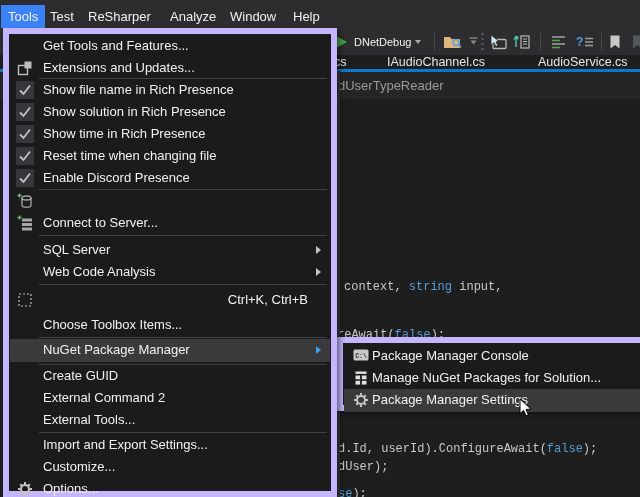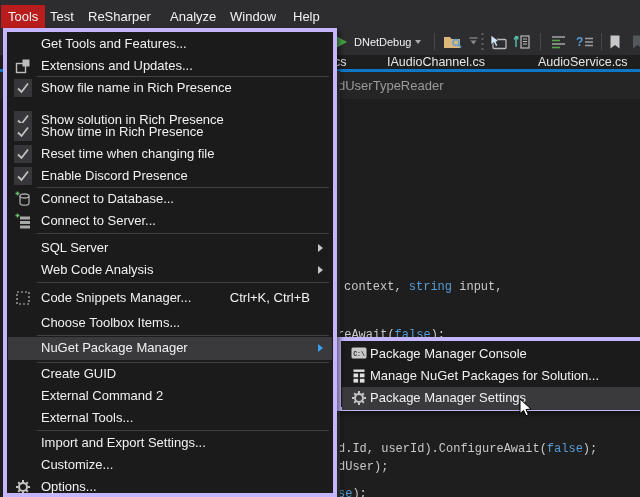--- a/index.html
+++ b/index.html
@@ -2,42 +2,42 @@
 <html><head>
 <meta charset="utf-8">
 <style>
   html,body{margin:0;padding:0;background:#1e1e1e;}
   #root{position:relative;width:640px;height:497px;overflow:hidden;background:#1e1e1e;
         font-family:"Liberation Sans",sans-serif;color:#f1f1f1;}
   
   #menubar{position:absolute;left:0;top:0;right:0;height:28px;background:#2d2d30;z-index:5;}
   .mb-item{position:absolute;top:5px;height:23px;line-height:23px;padding:0 7px;font-size:13px;
            color:#f1f1f1;cursor:default;white-space:nowrap;}
-  .mb-item.active{background:#b91c1c;}
+  .mb-item.active{background:#3b82f6;}
   
   #toolbar{position:absolute;left:0;top:28px;right:0;height:27px;background:#2d2d30;z-index:4;}
   .tb{position:absolute;top:0;height:27px;display:flex;align-items:center;}
   .play{width:0;height:0;border-left:11px solid #47a348;border-top:6.5px solid transparent;border-bottom:6.5px solid transparent;}
   .cfg-label{font-size:11px;color:#f1f1f1;}
   .chev{width:0;height:0;border-top:4px solid #a9a9a9;border-left:3.5px solid transparent;border-right:3.5px solid transparent;margin-left:4px;}
   .tbsep{position:absolute;top:5px;width:1px;height:17px;background:#46464c;}
   
   .tab-label{position:absolute;top:55px;height:14px;line-height:14px;font-size:12.5px;color:#e6e6e6;white-space:nowrap;z-index:3;}
   #tabline{position:absolute;top:69px;left:0;right:0;height:3px;background:#0e78c8;z-index:2;}
   
   #navbar{position:absolute;top:72px;left:0;right:0;height:27px;background:#252526;z-index:1;}
   #navbar span{position:absolute;left:338px;top:0;line-height:27px;font-size:13px;color:#9a9a9a;}
   
   #editor{position:absolute;left:0;top:99px;right:0;bottom:0;background:#1e1e1e;z-index:0;}
   .code-line{position:absolute;font-family:"Liberation Mono","DejaVu Sans Mono",monospace;font-size:12px;
              line-height:15px;white-space:pre;z-index:1;}
   .tok-p{color:#c9c9c9;} .tok-k{color:#569cd6;}
   #leftstrip{position:absolute;left:337px;top:71px;width:3px;bottom:0;background:#3a3a3e;z-index:2;}
   
-  .menu-panel{position:absolute;background:#1b1b1c;border:4px solid #c4b5fd;box-sizing:border-box;
+  .menu-panel{position:absolute;background:#1b1b1c;border:6px solid #c4b5fd;box-sizing:border-box;
               box-shadow:3px 3px 5px rgba(0,0,0,.45);z-index:30;}
   #tools-menu{left:3px;top:28px;width:334px;height:469px;}
   #nuget-submenu{left:337px;top:337px;width:320px;height:74px;z-index:29;}
   .mrow{position:absolute;left:1px;right:1px;height:22px;line-height:22px;font-size:13px;color:#f1f1f1;
         cursor:default;white-space:nowrap;}
   .mrow.hl{background:#3a3a3d;}
   .mrow .label{position:absolute;left:33px;}
   .srow .label{left:28px;}
   .mrow .shortcut{position:absolute;right:22px;color:#f1f1f1;}
   .mrow .arrow{position:absolute;right:9px;top:7px;width:0;height:0;border-left:5px solid #c5c5c5;
@@ -160,21 +160,21 @@
       </div>
       <div class="msep" style="top: 44px;"></div>
       <div class="mrow" style="top: 45px;">
         <div class="check">
           <svg width="18" height="18">
             <path d="M4 9.5 L7.5 13 L14 4.5" stroke="#c2c2c2" stroke-width="1.8" fill="none"></path>
           </svg>
         </div>
         <div class="label">Show file name in Rich Presence</div>
       </div>
-      <div class="mrow" style="top: 77px;">
+      <div class="mrow" style="top: 67px;">
         <div class="check">
           <svg width="18" height="18">
             <path d="M4 9.5 L7.5 13 L14 4.5" stroke="#c2c2c2" stroke-width="1.8" fill="none"></path>
           </svg>
         </div>
         <div class="label">Show solution in Rich Presence</div>
       </div>
       <div class="mrow" style="top: 89px;">
         <div class="check">
           <svg width="18" height="18">
@@ -205,21 +205,20 @@
           <svg width="16" height="16">
             <g stroke="#a8a8a8" fill="none" stroke-width="1.3">
               <ellipse cx="9.5" cy="5" rx="4.5" ry="2"></ellipse>
               <path d="M5 5v7c0 1.2 2 2.2 4.5 2.2 S14 13.2 14 12 V5"></path>
             </g>
             <g stroke="#6abf69" stroke-width="1.4">
               <path d="M2.5 0.5 v4 M0.5 2.5 h4"></path>
             </g>
           </svg>
         </div>
-        <div class="label">Connect to Database...</div>
       </div>
       <div class="mrow" style="top: 178px;">
         <div class="micon">
           <svg width="16" height="16">
             <g fill="#a8a8a8">
               <rect x="5" y="3.5" width="10" height="3"></rect>
               <rect x="5" y="8" width="10" height="3"></rect>
               <rect x="5" y="12.5" width="10" height="3"></rect>
             </g>
             <g stroke="#6abf69" stroke-width="1.4">
@@ -238,21 +237,20 @@
         <div class="label">Web Code Analysis</div>
         <div class="arrow" style="position: absolute;"></div>
       </div>
       <div class="msep" style="top: 250px;"></div>
       <div class="mrow" style="top: 255px;">
         <div class="micon">
           <svg width="16" height="16">
             <rect x="2" y="2" width="12" height="12" fill="none" stroke="#bcbcbc" stroke-width="1.2" stroke-dasharray="2 2"></rect>
           </svg>
         </div>
-        <div class="label">Code Snippets Manager...</div>
         <div class="shortcut">Ctrl+K, Ctrl+B</div>
       </div>
       <div class="mrow" style="top: 280px;">
         <div class="label">Choose Toolbox Items...</div>
       </div>
       <div class="msep" style="top: 303px;"></div>
       <div class="mrow hl" style="top: 305px; height: 23px;">
         <div class="label">NuGet Package Manager</div>
         <div class="arrow blue" style="position: absolute;"></div>
       </div>

